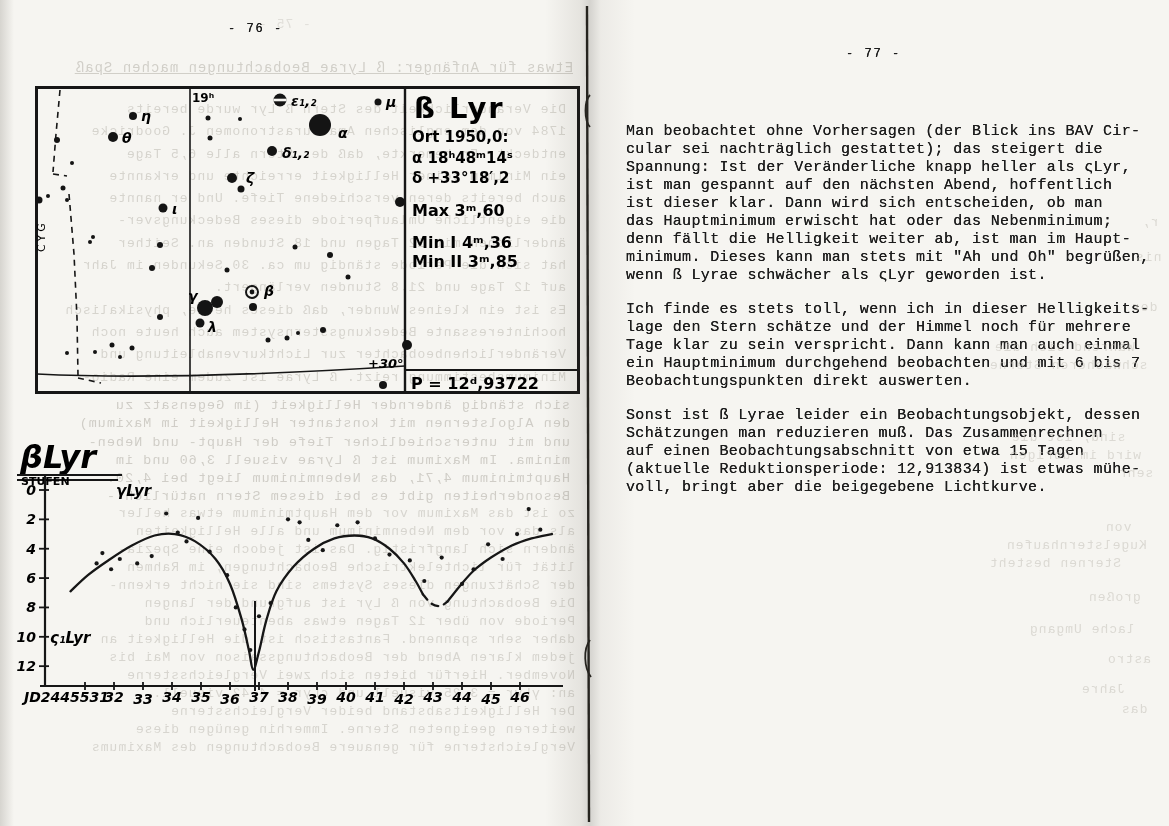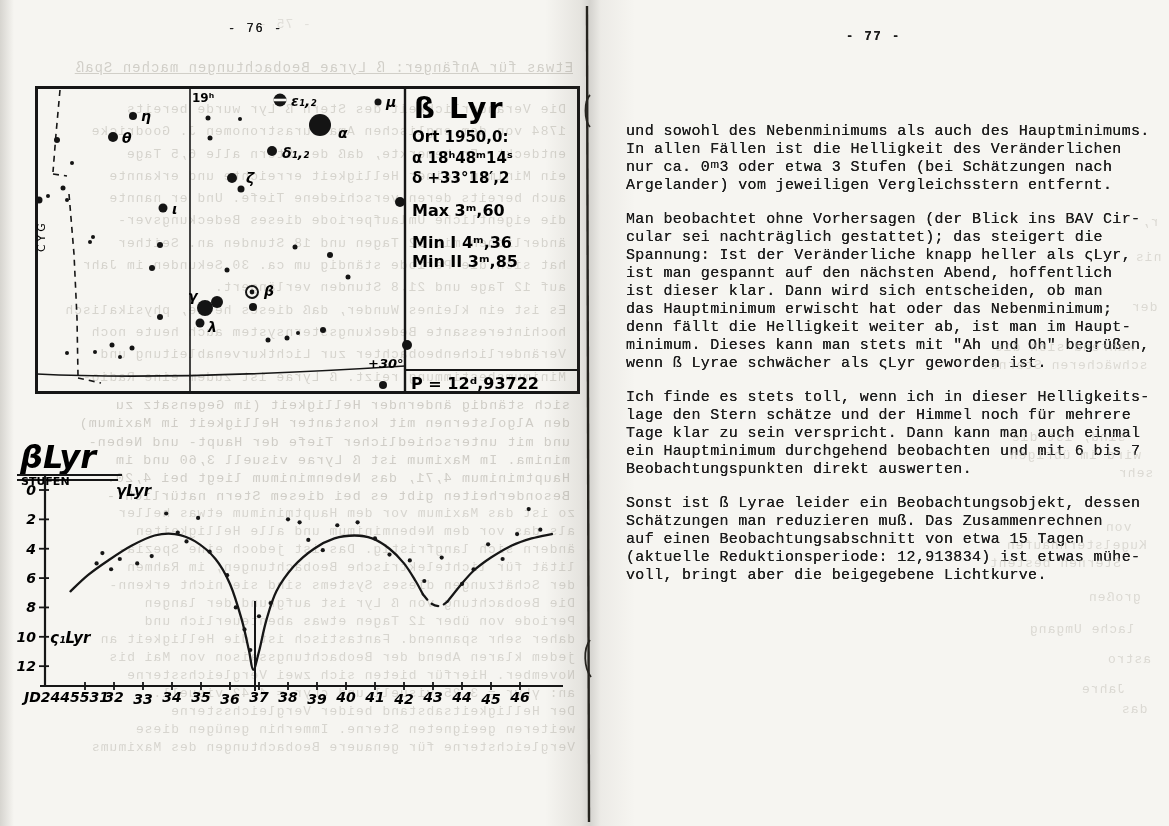--- a/index.html
+++ b/index.html
@@ -239,26 +239,23 @@
   </div>
 
   <div id="gutter-shade"></div>
   <svg style="position:absolute;left:0;top:0;" width="1169" height="826">
     <line x1="587" y1="6" x2="589" y2="822" stroke="#26241f" stroke-width="2.4"></line>
     <path d="M590,95 C584,101 584,120 590,127" fill="none" stroke="#26241f" stroke-width="1.8"></path>
     <path d="M590,640 C583,649 584,668 591,677" fill="none" stroke="#26241f" stroke-width="1.8"></path>
   </svg>
   <div id="edge-left"></div>
 
-  <div class="pagenum" style="left:846px;top:30px;font-weight:bold;">- 77 -</div>
+  <div class="pagenum" style="left:846px;top:47px;">- 77 -</div>
   <div id="body-text">
-    <div id="paras"><div class="para">und sowohl des Nebenminimums als auch des Hauptminimums.
-In allen Fällen ist die Helligkeit des Veränderlichen
-nur ca. 0ᵐ3 oder etwa 3 Stufen (bei Schätzungen nach
-Argelander) vom jeweiligen Vergleichsstern entfernt.</div><div class="para">Man beobachtet ohne Vorhersagen (der Blick ins BAV Cir-
+    <div id="paras"><div class="para">Man beobachtet ohne Vorhersagen (der Blick ins BAV Cir-
 cular sei nachträglich gestattet); das steigert die
 Spannung: Ist der Veränderliche knapp heller als ςLyr,
 ist man gespannt auf den nächsten Abend, hoffentlich
 ist dieser klar. Dann wird sich entscheiden, ob man
 das Hauptminimum erwischt hat oder das Nebenminimum;
 denn fällt die Helligkeit weiter ab, ist man im Haupt-
 minimum. Dieses kann man stets mit "Ah und Oh" begrüßen,
 wenn ß Lyrae schwächer als ςLyr geworden ist.</div><div class="para">Ich finde es stets toll, wenn ich in dieser Helligkeits-
 lage den Stern schätze und der Himmel noch für mehrere
 Tage klar zu sein verspricht. Dann kann man auch einmal

